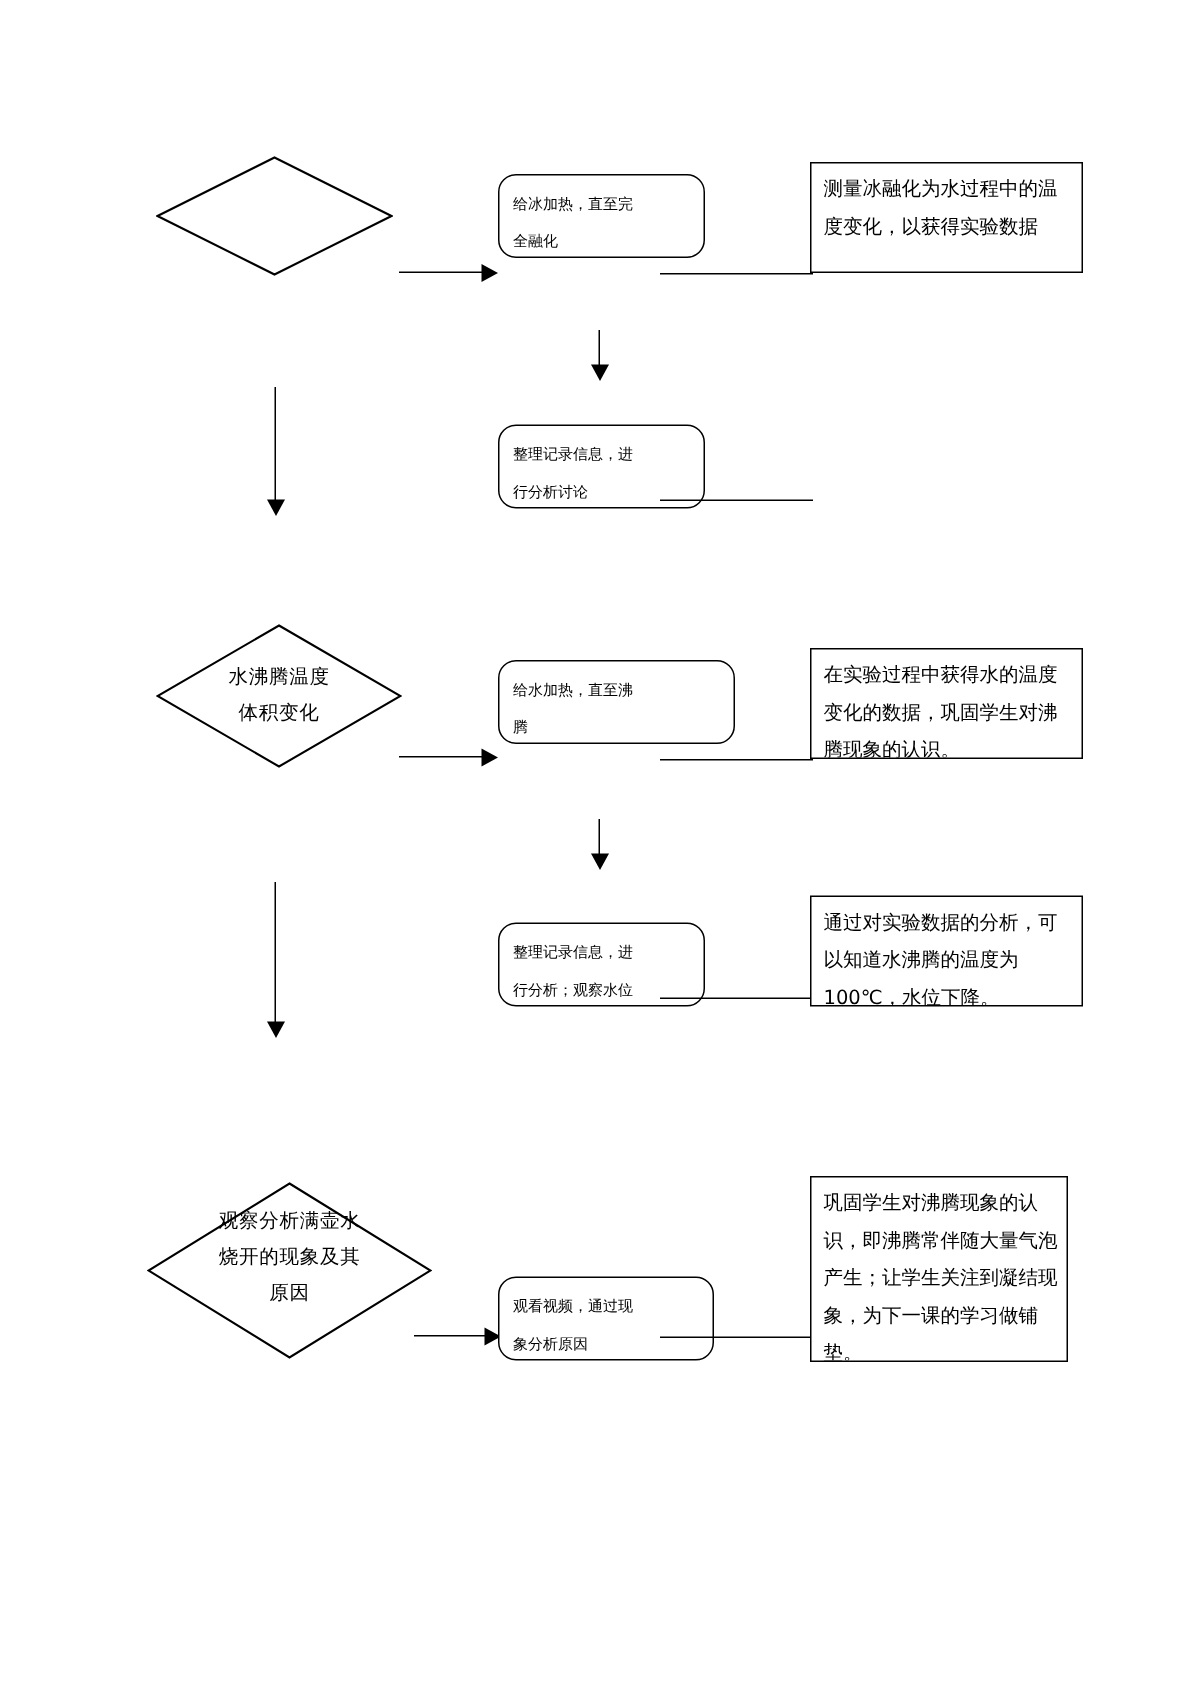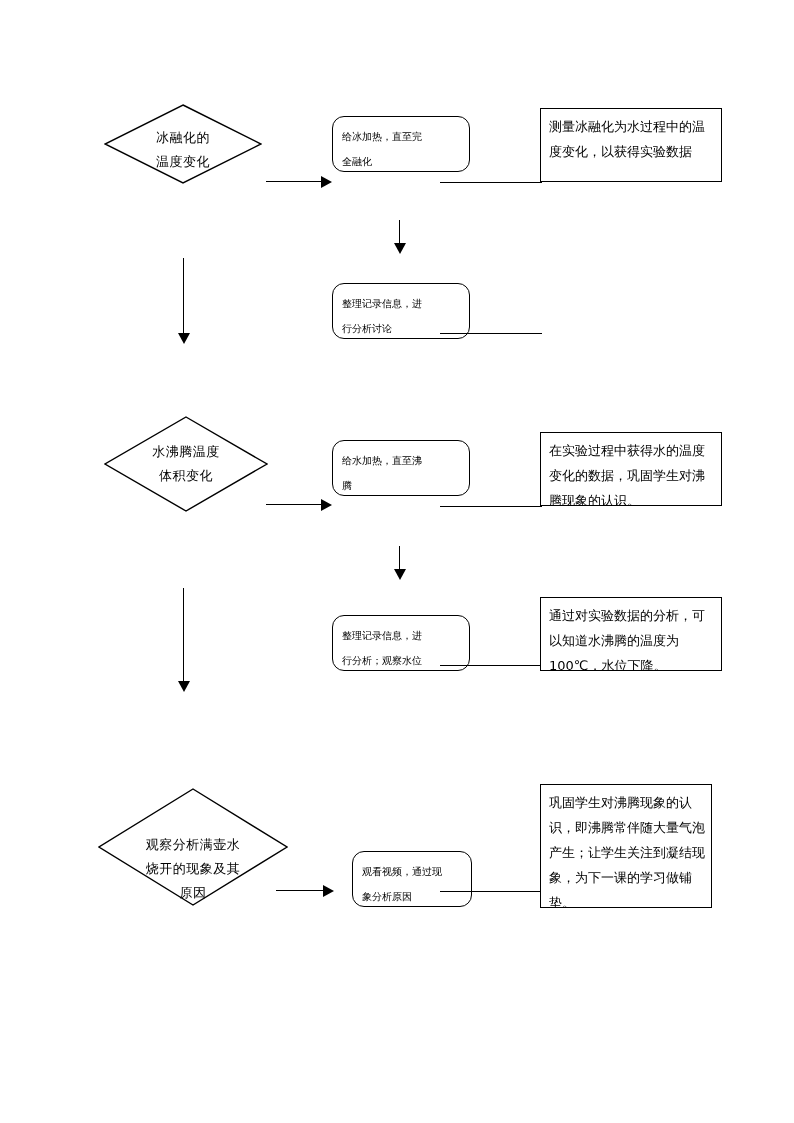--- a/index.html
+++ b/index.html
@@ -125,22 +125,20 @@
 </style>
 </head>
 <body>
 
 <div id="page">
 
   <div class="diamond" style="left:104px; top:104px; width:158px; height:80px;">
     <svg viewBox="0 0 158 80" preserveAspectRatio="none">
       <polygon points="79,1 157,40 79,79 1,40" fill="#ffffff" stroke="#000000" stroke-width="1.4"></polygon>
     </svg>
-    <div class="dlabel" style="top:22px;">冰融化的
-温度变化</div>
   </div>
 
   <div class="arrow-h" style="left:266px; top:176px; width:66px;">
     <div class="shaft" style="width:56px;"></div>
     <div class="head" style="left:55px;"></div>
   </div>
 
   <div class="rbox" style="left:332px; top:116px; width:138px; height:56px;">
     <div class="blabel">给冰加热，直至完
 全融化</div>
@@ -176,21 +174,21 @@
     </svg>
     <div class="dlabel" style="top:24px;">水沸腾温度
 体积变化</div>
   </div>
 
   <div class="arrow-h" style="left:266px; top:499px; width:66px;">
     <div class="shaft" style="width:56px;"></div>
     <div class="head" style="left:55px;"></div>
   </div>
 
-  <div class="rbox" style="left:332px; top:440px; width:138px; height:56px;">
+  <div class="rbox" style="left:332px; top:440px; width:158px; height:56px;">
     <div class="blabel">给水加热，直至沸
 腾</div>
   </div>
 
   <div class="hline" style="left:440px; top:506px; width:102px;"></div>
 
   <div class="sbox" style="left:540px; top:432px; width:182px; height:74px;">
     <div class="blabel">在实验过程中获得水的温度变化的数据，巩固学生对沸腾现象的认识。</div>
   </div>
 
@@ -212,31 +210,31 @@
 
   <div class="arrow-v" style="left:178px; top:588px; height:104px;">
     <div class="shaft" style="height:94px;"></div>
     <div class="head" style="top:93px;"></div>
   </div>
 
   <div class="diamond" style="left:98px; top:788px; width:190px; height:118px;">
     <svg viewBox="0 0 190 118" preserveAspectRatio="none">
       <polygon points="95,1 189,59 95,117 1,59" fill="#ffffff" stroke="#000000" stroke-width="1.4"></polygon>
     </svg>
-    <div class="dlabel" style="top:45px;text-align:center;">观察分析满壶水
+    <div class="dlabel" style="top:15px;text-align:center;">观察分析满壶水
 烧开的现象及其
 原因</div>
   </div>
 
   <div class="arrow-h" style="left:276px; top:885px; width:58px;">
     <div class="shaft" style="width:48px;"></div>
     <div class="head" style="left:47px;"></div>
   </div>
 
-  <div class="rbox" style="left:352px; top:851px; width:120px; height:56px;">
+  <div class="rbox" style="left:332px; top:851px; width:144px; height:56px;">
     <div class="blabel">观看视频，通过现
 象分析原因</div>
   </div>
 
   <div class="hline" style="left:440px; top:891px; width:102px;"></div>
 
   <div class="sbox" style="left:540px; top:784px; width:172px; height:124px;">
     <div class="blabel">巩固学生对沸腾现象的认识，即沸腾常伴随大量气泡产生；让学生关注到凝结现象，为下一课的学习做铺垫。</div>
   </div>
 

